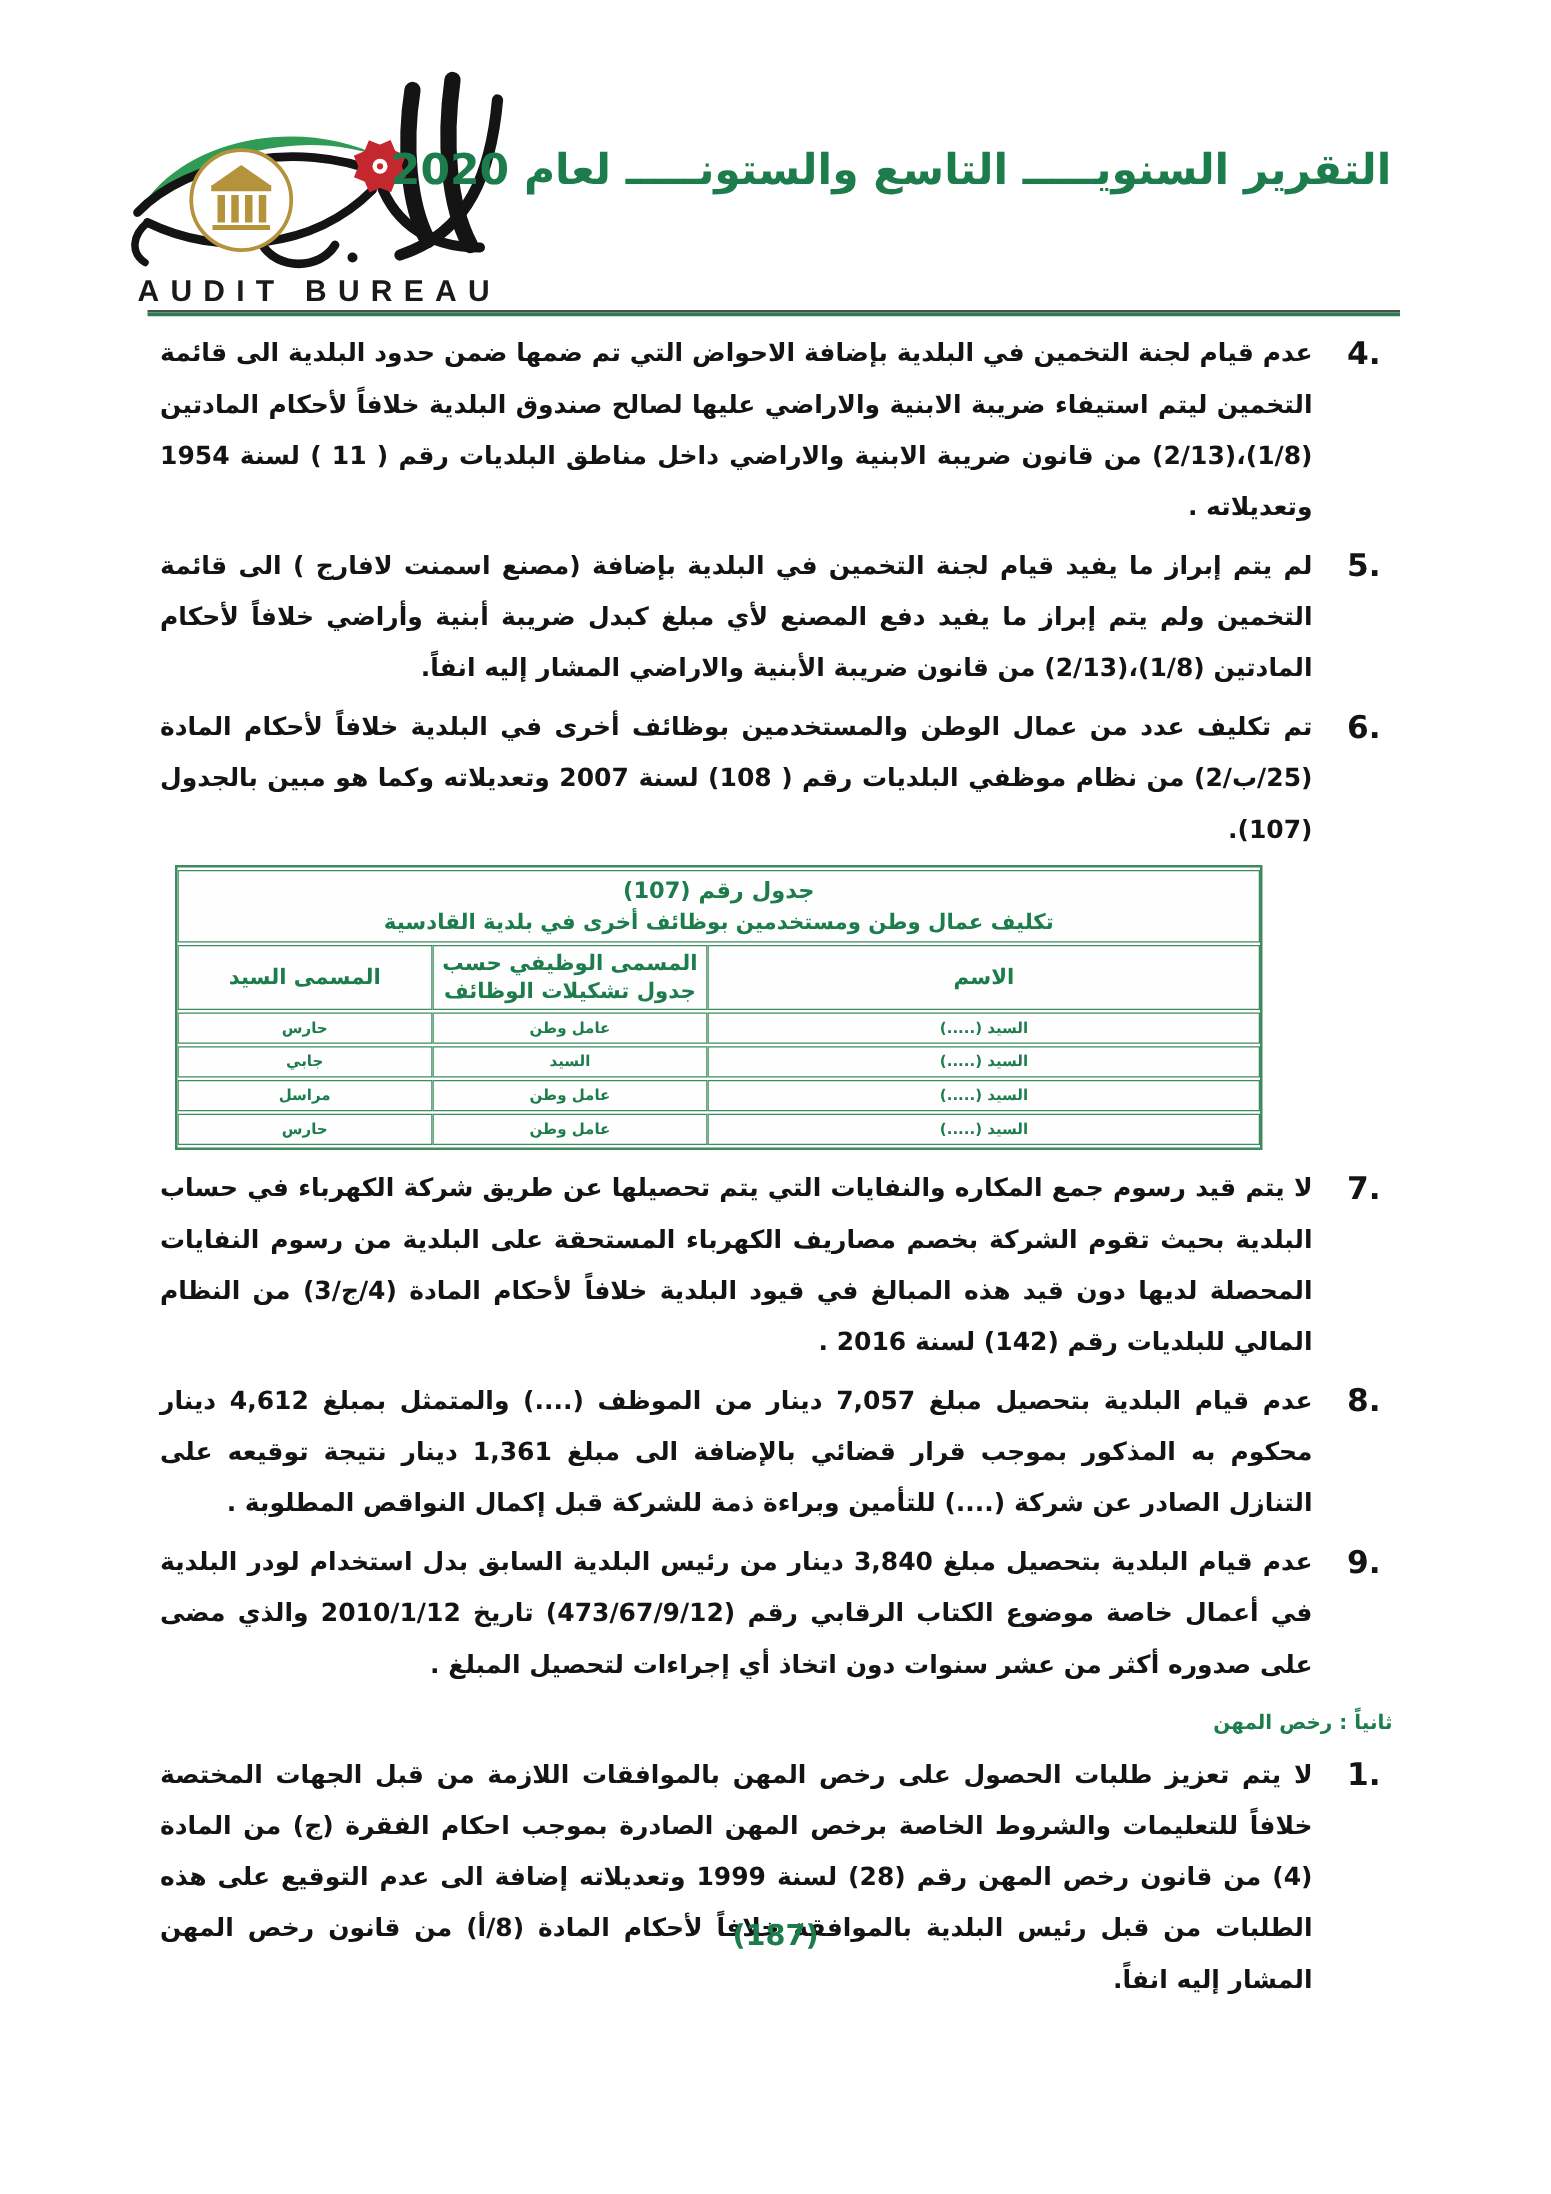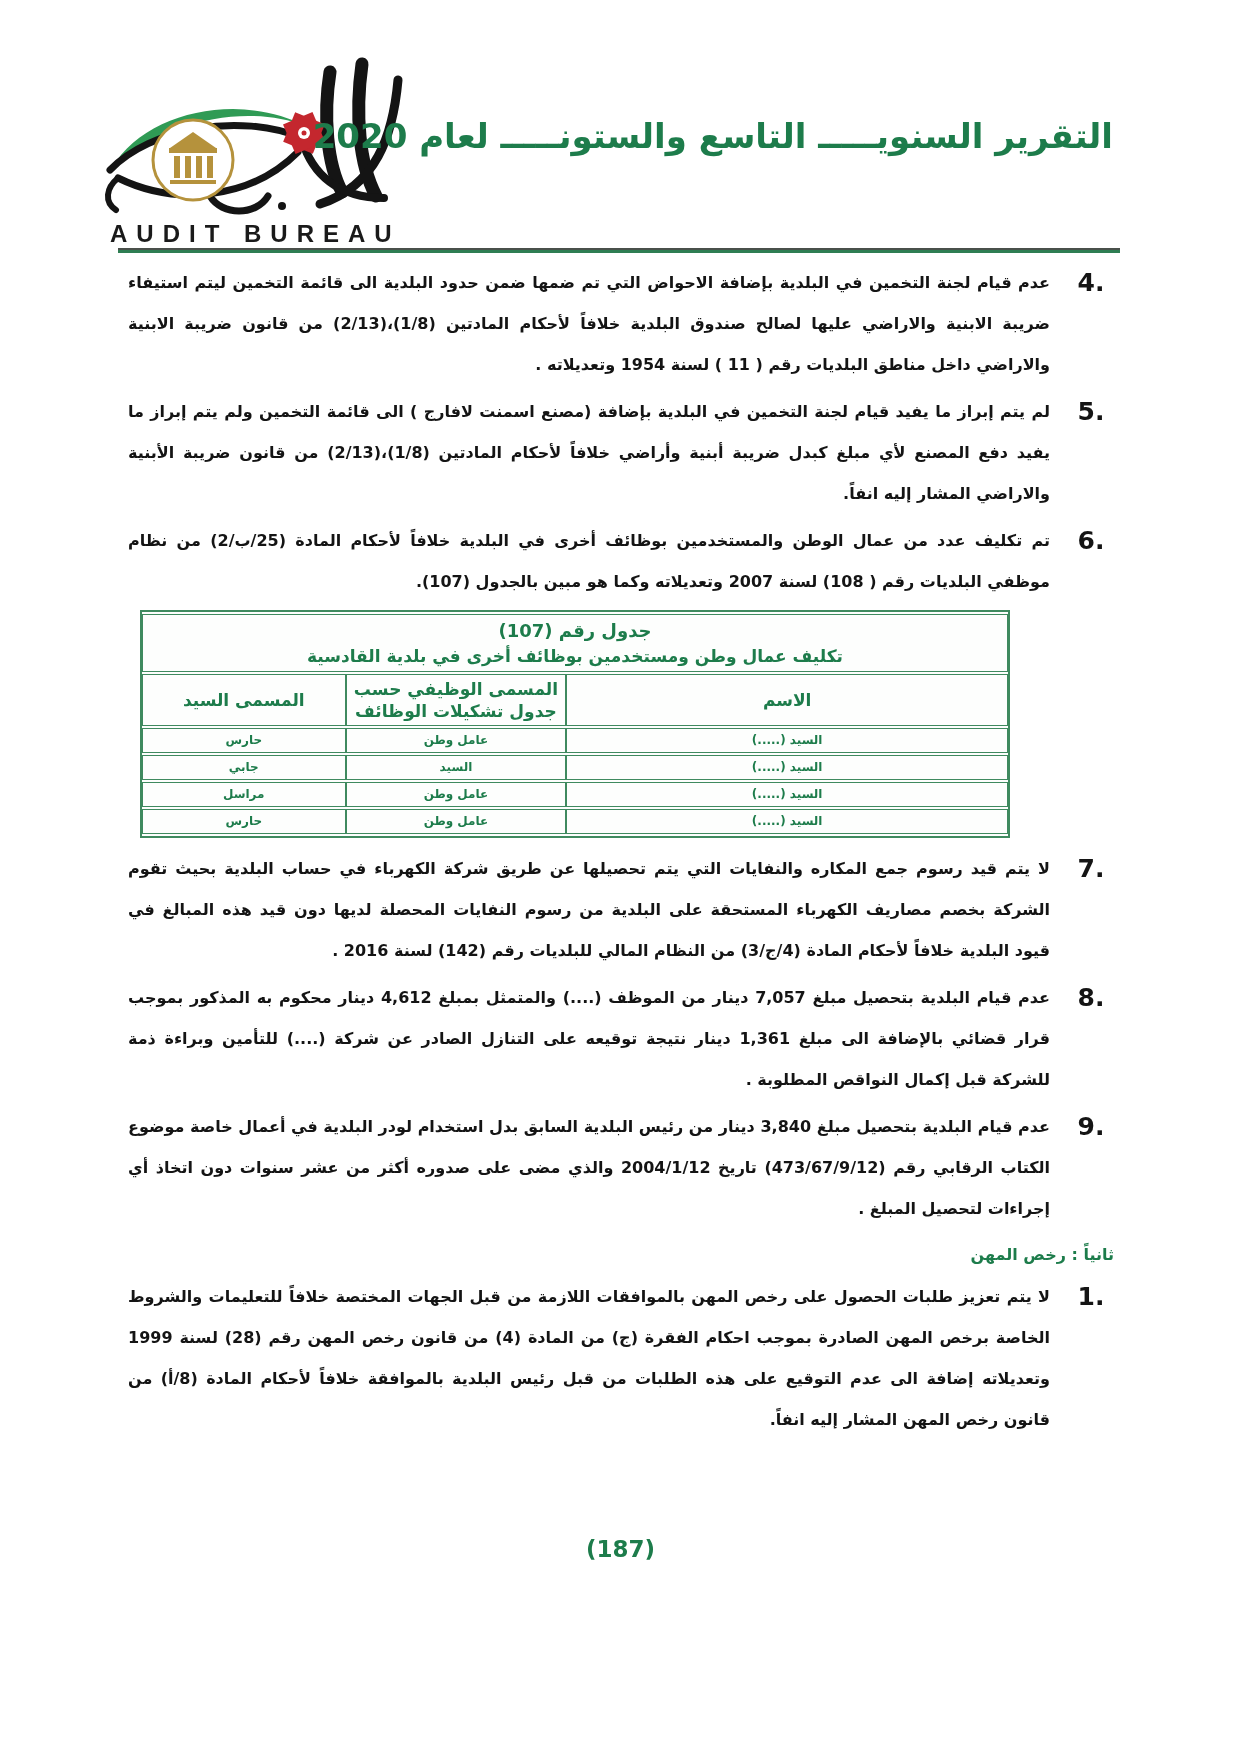--- a/index.html
+++ b/index.html
@@ -26,21 +26,21 @@
   }
 
   
   .content{position:absolute;top:262px;right:127px;width:986px;}
   .finding{display:flex;margin-bottom:6px;}
   .f-num{
     flex:0 0 46px;margin-left:18px;direction:ltr;unicode-bidi:isolate;
     text-align:center;font-size:25px;font-weight:bold;line-height:41px;color:#141414;
   }
   .f-text{
-    flex:1;font-size:16px;font-weight:bold;line-height:41px;
+    flex:1;font-size:20px;font-weight:bold;line-height:41px;
     text-align:justify;color:#141414;
   }
 
   
   .tbl-wrap{margin:8px 104px 10px 16px;width:870px;}
   table.findings-table{
     width:100%;border-collapse:separate;border-spacing:0 2px;
     border:2px solid #3f8a5f;background:#fdfefd;
   }
   table.findings-table td,table.findings-table th{
@@ -175,21 +175,21 @@
       <div class="f-text">لا يتم قيد رسوم جمع المكاره والنفايات التي يتم تحصيلها عن طريق شركة الكهرباء في حساب البلدية بحيث تقوم الشركة بخصم مصاريف الكهرباء المستحقة على البلدية من رسوم النفايات المحصلة لديها دون قيد هذه المبالغ في قيود البلدية خلافاً لأحكام المادة (4/ج/3) من النظام المالي للبلديات رقم (142) لسنة 2016 .</div>
     </div>
 
     <div class="finding">
       <span class="f-num">8.</span>
       <div class="f-text">عدم قيام البلدية بتحصيل مبلغ 7,057 دينار من الموظف (....) والمتمثل بمبلغ 4,612 دينار محكوم به المذكور بموجب قرار قضائي بالإضافة الى مبلغ 1,361 دينار نتيجة توقيعه على التنازل الصادر عن شركة (....) للتأمين وبراءة ذمة للشركة قبل إكمال النواقص المطلوبة .</div>
     </div>
 
     <div class="finding">
       <span class="f-num">9.</span>
-      <div class="f-text">عدم قيام البلدية بتحصيل مبلغ 3,840 دينار من رئيس البلدية السابق بدل استخدام لودر البلدية في أعمال خاصة موضوع الكتاب الرقابي رقم (473/67/9/12) تاريخ 2004/1/12 والذي مضى على صدوره أكثر من عشر سنوات دون اتخاذ أي إجراءات لتحصيل المبلغ .</div>
+      <div class="f-text">عدم قيام البلدية بتحصيل مبلغ 3,840 دينار من رئيس البلدية السابق بدل استخدام لودر البلدية في أعمال خاصة موضوع الكتاب الرقابي رقم (473/67/9/12) تاريخ 2010/1/12 والذي مضى على صدوره أكثر من عشر سنوات دون اتخاذ أي إجراءات لتحصيل المبلغ .</div>
     </div>
 
     <div class="section-heading">ثانياً : رخص المهن</div>
 
     <div class="finding">
       <span class="f-num">1.</span>
       <div class="f-text">لا يتم تعزيز طلبات الحصول على رخص المهن بالموافقات اللازمة من قبل الجهات المختصة خلافاً للتعليمات والشروط الخاصة برخص المهن الصادرة بموجب احكام الفقرة (ج) من المادة (4) من قانون رخص المهن رقم (28) لسنة 1999 وتعديلاته إضافة الى عدم التوقيع على هذه الطلبات من قبل رئيس البلدية بالموافقة خلافاً لأحكام المادة (8/أ) من قانون رخص المهن المشار إليه انفاً.</div>
     </div>
 
   </div>

